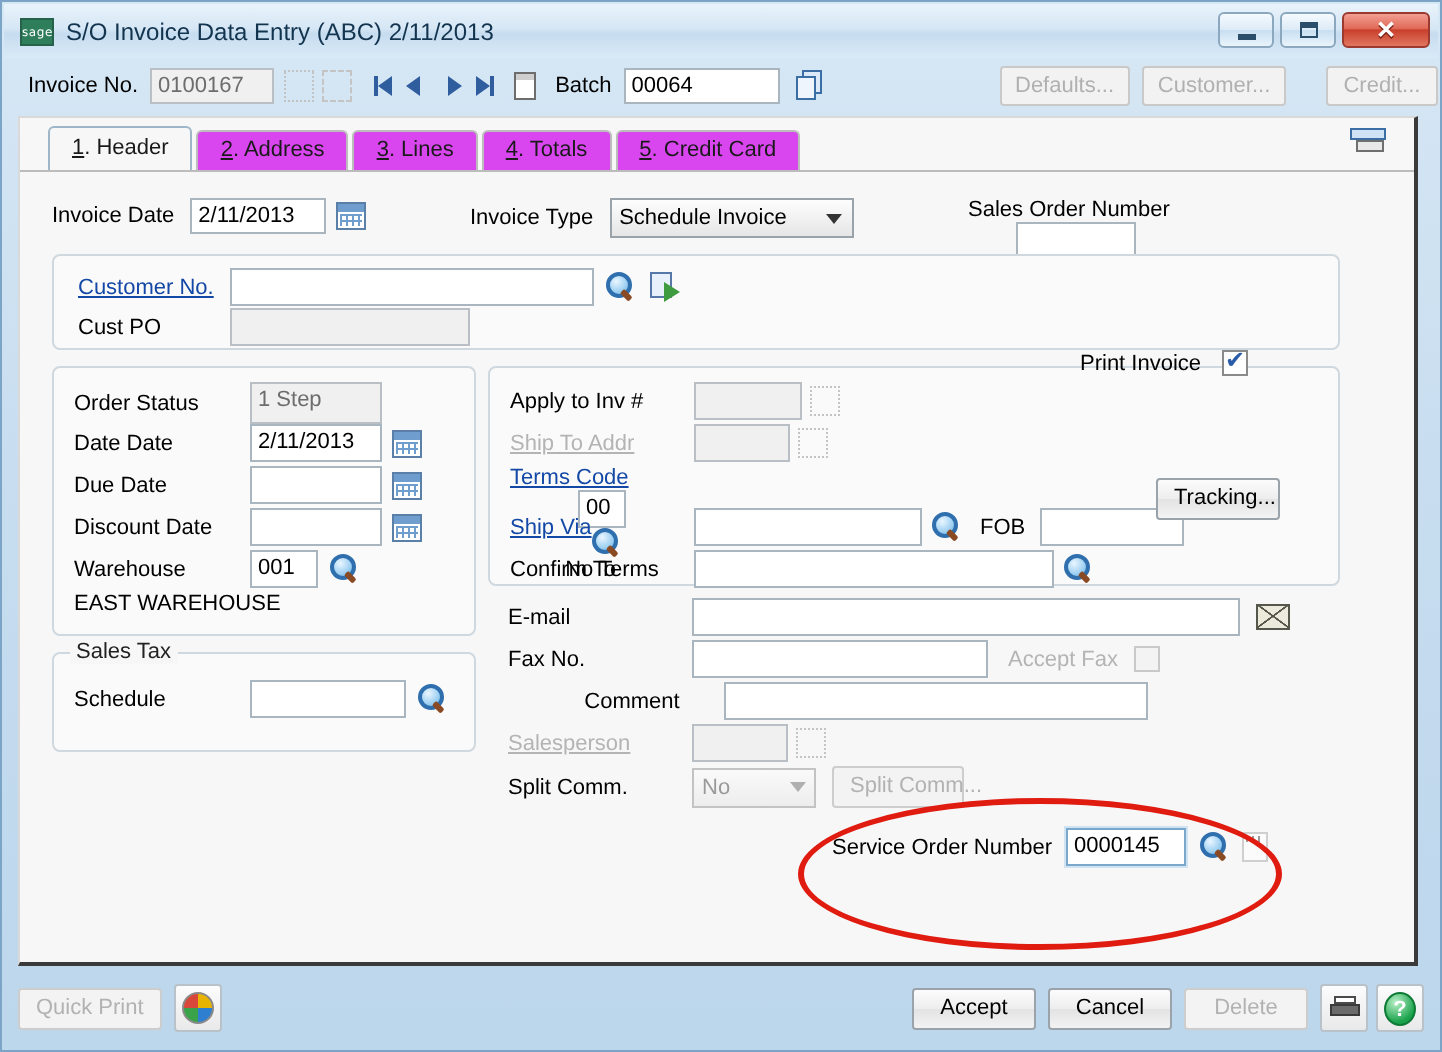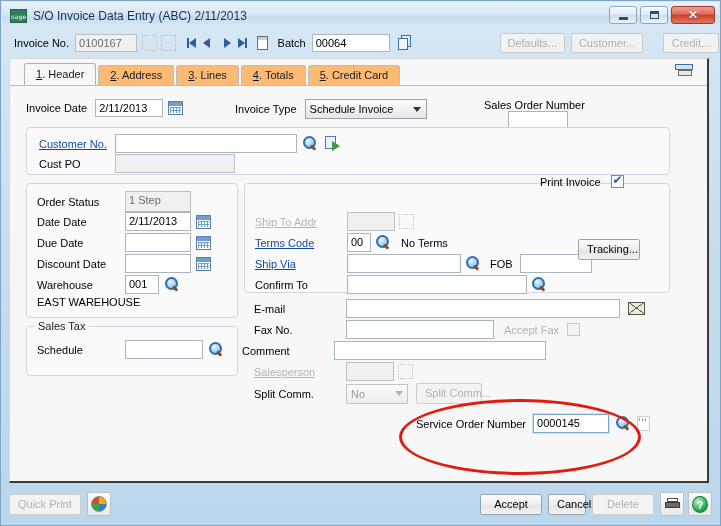--- a/index.html
+++ b/index.html
@@ -87,21 +87,21 @@
     background: #f7f7f7;
     border-right: 2px solid #3a3a3a; border-bottom: 2px solid #3a3a3a;
     border-top: 1px solid #d9d9d9; border-left: 1px solid #d9d9d9;
   }
   #tabstrip { position: absolute; left: 0; top: 4px; height: 22px; display: flex; align-items: flex-end; padding-left: 14px; }
   .tab {
     height: 20px; padding: 0 11px; margin-right: 2px;
     font-size: 11px; line-height: 19px; white-space: nowrap;
     border: 1px solid #bcbcbc; border-bottom: none;
     border-radius: 3px 3px 0 0;
-    background: #fdba74; color: #1a1a1a;
+    background: #d946ef; color: #1a1a1a;
   }
   .tab.active { background: #f7f7f7; height: 22px; line-height: 21px; border-color: #9fb6c9; font-weight: normal; }
   .tab u { text-decoration: underline; }
   #tabline { position: absolute; left: 0; right: 0; top: 26px; height: 1px; background: #bcbcbc; }
   #printer-icon { position: absolute; right: 12px; top: 5px; width: 20px; height: 18px; }
 
   #panelarea {
     position: absolute; left: 8px; top: 30px; right: 6px; bottom: 6px;
     background: #f7f7f7;
   }
@@ -345,26 +345,31 @@
       <div class="grp" style="left:8px; top:237px; width:212px; height:50px;">
         <span class="grp-title">Sales Tax</span>
         <div class="row" style="left:10px; top:13px;">
           <span class="lbl" style="width:88px">Schedule</span>
           <span class="fld" style="width:78px;height:19px"></span>
           <span class="mag" style="margin-left:6px"></span>
         </div>
       </div>
 
       <div class="grp" style="left:226px; top:94px; width:426px; height:110px;">
+        <div class="row" style="left:10px; top:7px;">
+          <span class="lbl" style="width:92px">Apply to Inv #</span>
+          <span class="fld dis" style="width:54px;height:19px"></span>
+          <span class="ghostbtn" style="margin-left:4px;border-style:dotted;height:15px"></span>
+        </div>
         <div class="row" style="left:10px; top:28px;">
           <span class="lbl link dis" style="width:92px">Ship To Addr</span>
           <span class="fld dis" style="width:48px;height:19px"></span>
           <span class="ghostbtn" style="margin-left:4px;border-style:dotted;height:15px"></span>
         </div>
-        <div class="row" style="left:10px; top:49px;">
+        <div class="row" style="left:10px; top:49px;flex-direction:column;">
           <span class="lbl link" style="width:92px">Terms Code</span>
           <span class="fld" style="width:24px;height:19px">00</span>
           <span class="mag" style="margin-left:5px"></span>
           <span class="lbl" style="margin-left:10px">No Terms</span>
         </div>
         <div class="row" style="left:10px; top:70px;">
           <span class="lbl link" style="width:92px">Ship Via</span>
           <span class="fld" style="width:114px;height:19px"></span>
           <span class="mag" style="margin-left:5px"></span>
           <span class="lbl" style="margin-left:9px">FOB</span>
@@ -394,21 +399,21 @@
         </span>
       </div>
 
       <div class="row" style="left:236px; top:231px;">
         <span class="lbl" style="width:92px">Fax No.</span>
         <span class="fld" style="width:148px;height:19px"></span>
         <span class="lbl dimlbl" style="margin-left:10px">Accept Fax</span>
         <span class="chk dis" style="margin-left:8px"></span>
       </div>
 
-      <div class="row" style="left:224px; top:252px;">
+      <div class="row" style="left:252px; top:252px;text-align:center;">
         <span class="lbl" style="width:92px">Comment</span>
         <span class="fld" style="width:212px;height:19px"></span>
       </div>
 
       <div class="row" style="left:236px; top:273px;">
         <span class="lbl link dis" style="width:92px">Salesperson</span>
         <span class="fld dis" style="width:48px;height:19px"></span>
         <span class="ghostbtn" style="margin-left:4px;border-style:dotted;height:15px"></span>
       </div>
 
@@ -418,42 +423,42 @@
           <span>No</span>
           <span class="cap">
               <span class="tri-d"></span>
             </span>
         </span>
         <span class="btn dis" style="margin-left:8px;width:66px">Split Comm...</span>
       </div>
 
       <div class="row" style="left:398px; top:325px;">
         <span class="lbl">Service Order Number</span>
-        <span class="fld focusd" style="width:76px;height:19px;margin-left:7px">0000145</span>
+        <span class="fld focusd" style="width:60px;height:19px;margin-left:7px">0000145</span>
         <span class="mag" style="margin-left:7px"></span>
         <span class="dotbox" style="margin-left:6px">
             <i class="dots"></i>
           </span>
       </div>
 
     </div>
   </div>
 
   <div id="bottombar">
     <span class="btn dis" style="min-width:60px">Quick Print</span>
     <span class="iconbtn" style="margin-left:6px">
       <span style="width:16px;height:16px;border-radius:50%;
                    background:conic-gradient(#e8b400 0 25%,#2f7fd0 25% 50%,#3aa34a 50% 75%,#d9463a 75% 100%);
                    border:1px solid #8a8a8a"></span>
     </span>
 
     <span style="flex:1"></span>
 
     <span class="btn" style="width:62px">Accept</span>
-    <span class="btn" style="width:38px;margin-left:6px">Cancel</span>
+    <span class="btn" style="width:62px;margin-left:6px">Cancel</span>
     <span class="btn dis" style="width:62px;margin-left:6px">Delete</span>
     <span class="iconbtn" style="margin-left:6px">
       <span style="width:15px;height:13px;position:relative">
         <span style="position:absolute;left:2px;top:0;width:11px;height:4px;border:1px solid #4a4a4a;background:#fff"></span>
         <span style="position:absolute;left:0;top:4px;width:15px;height:6px;border:1px solid #3a3a3a;background:#6b6b6b"></span>
       </span>
     </span>
     <span class="iconbtn" style="margin-left:4px">
       <span style="width:16px;height:17px;border-radius:50%;background:radial-gradient(circle at 35% 28%,#b9f0c8,#19a24a 70%);
                    color:#fff;font-size:11px;font-weight:bold;text-align:center;line-height:17px;border:1px solid #0e7a36">?</span>

